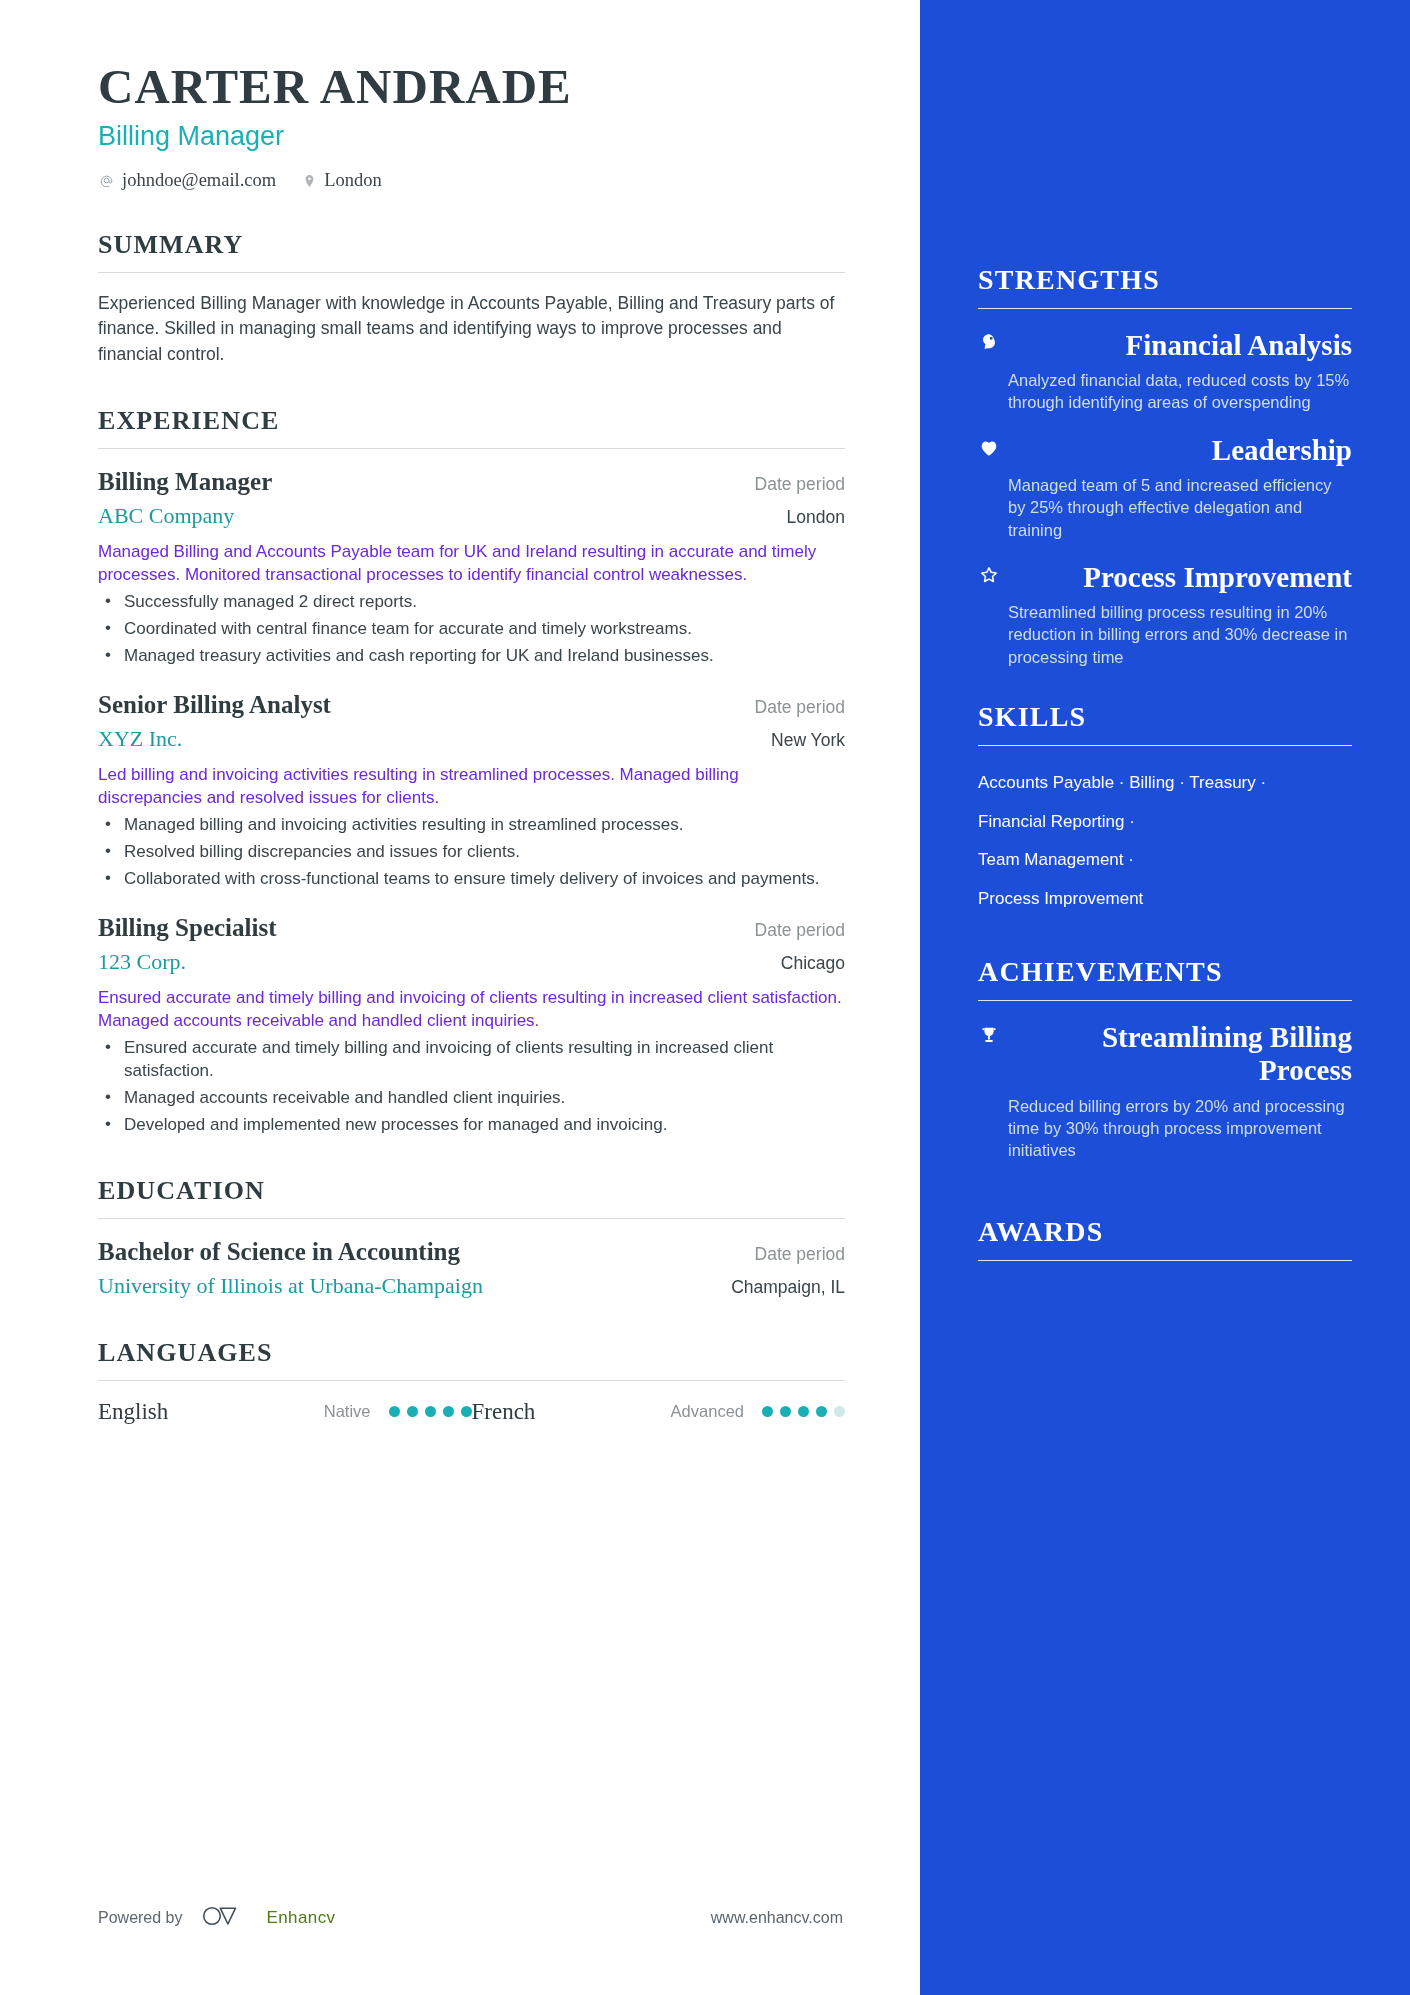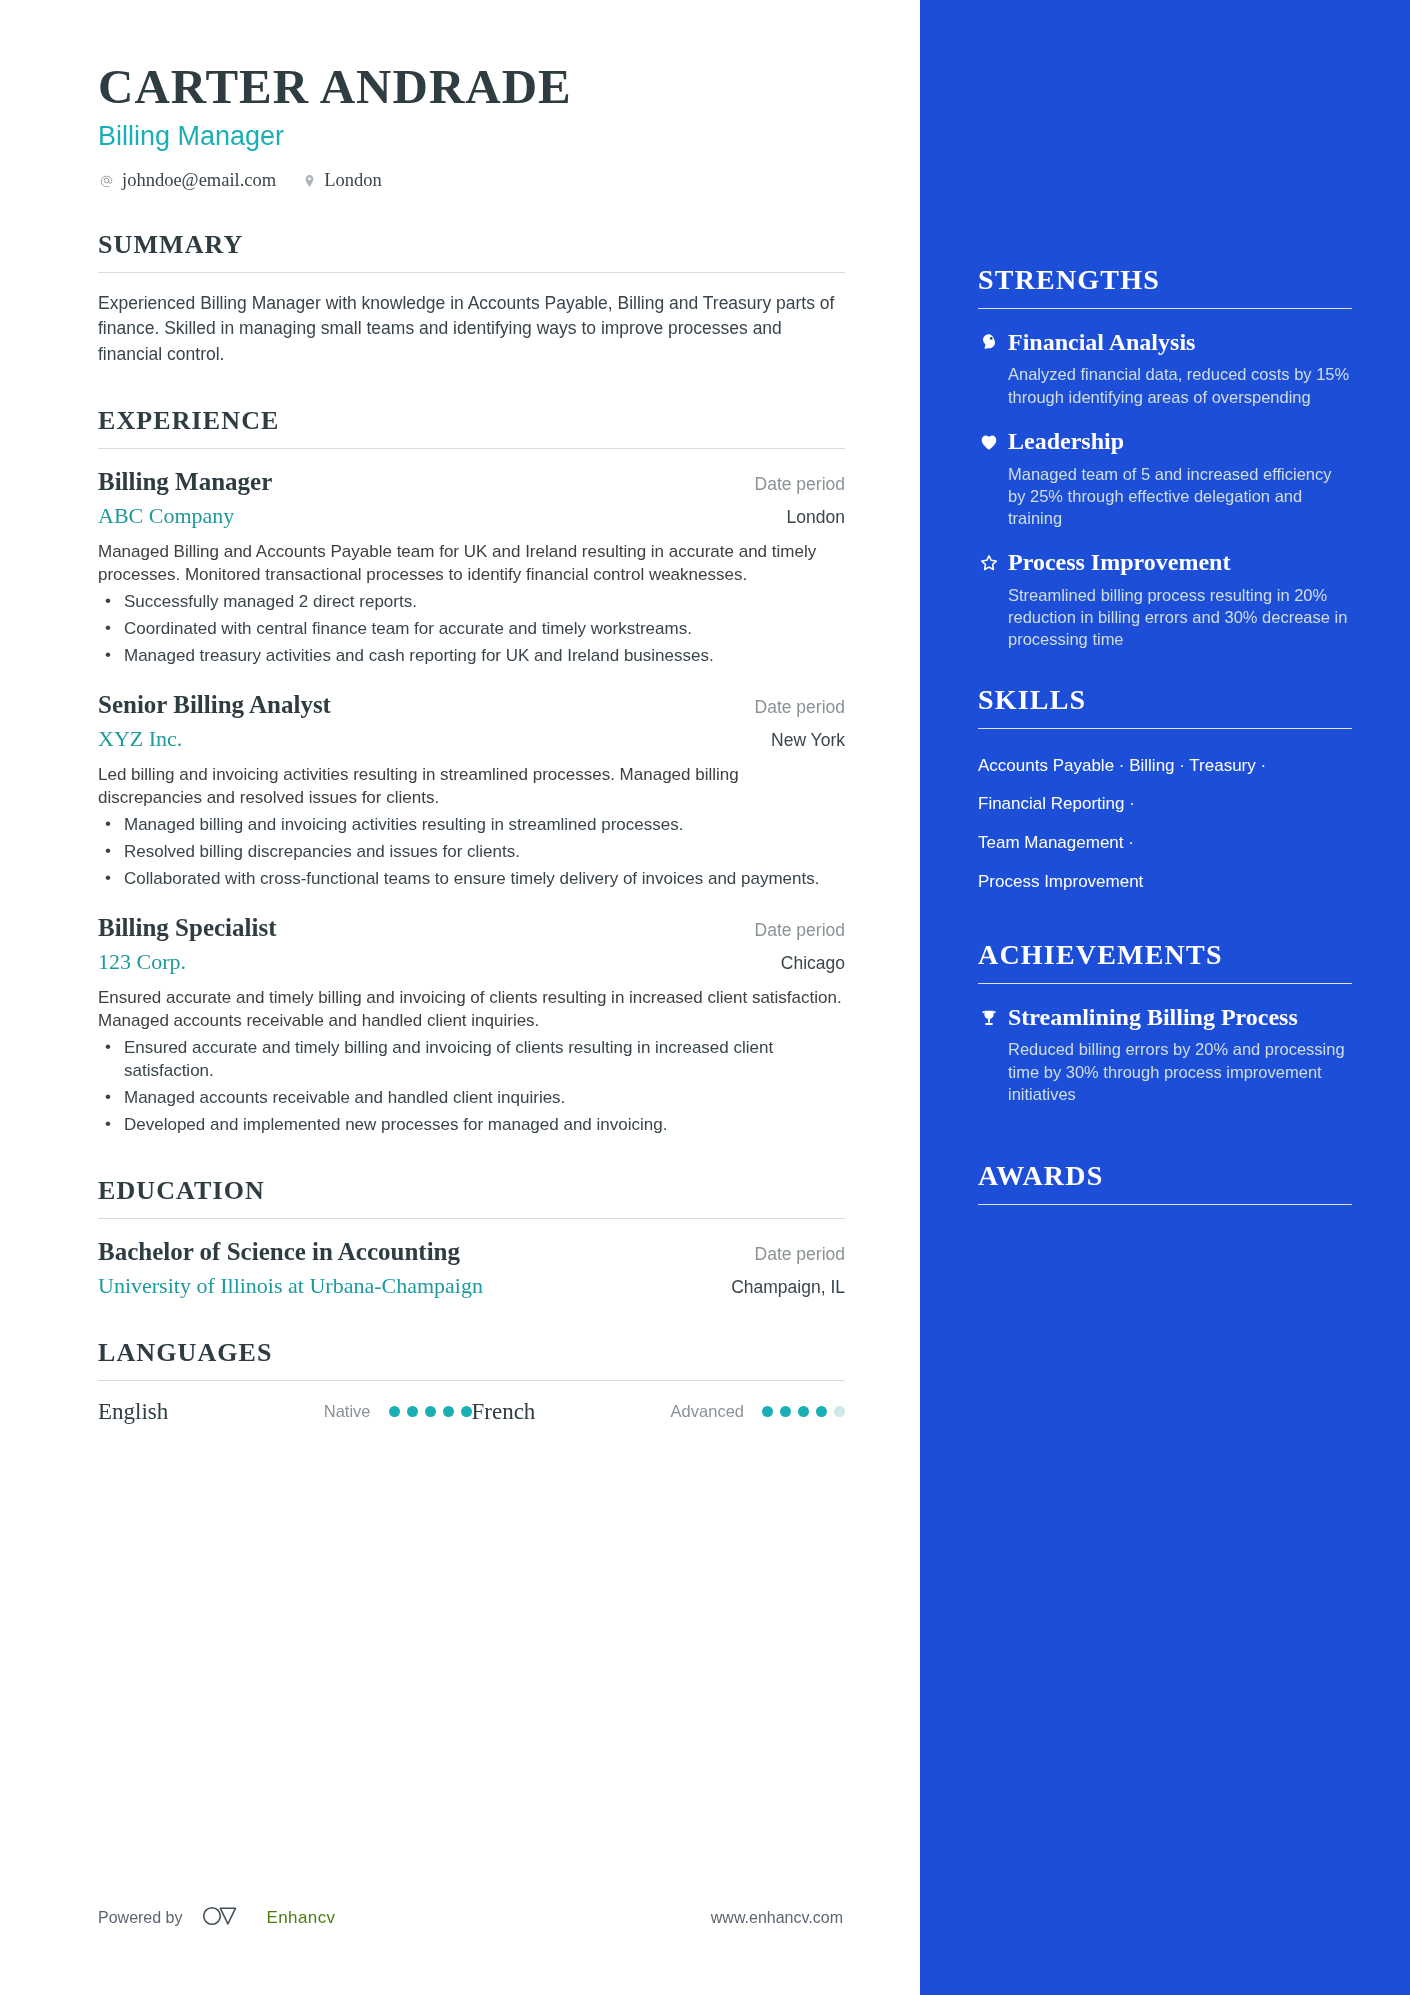--- a/index.html
+++ b/index.html
@@ -48,25 +48,26 @@
     min-width: 30px;
     padding-top: 3px;
     color: #ffffff;
     display: flex;
     justify-content: flex-start;
   }
   .side-icon svg { display: block; }
   .side-entry-body { flex: 1; }
   .side-entry-title {
     font-family: "Liberation Serif", serif;
-    font-size: 24px;
+    font-size: 29px;
     color: #ffffff;
     font-weight: 700;
     line-height: 1.15;
     margin-bottom: 7px;
+    text-align: right;
   }
   .side-entry-desc {
     font-size: 16.5px;
     line-height: 1.35;
     color: #cfdedd;
   }
   .skills-line {
     font-size: 17px;
     line-height: 2.05;
     color: #ffffff;
@@ -163,21 +164,21 @@
   .entry-loc {
     font-size: 17.5px;
     color: #39454b;
     white-space: nowrap;
     padding-left: 16px;
     margin-top: 5px;
   }
   .entry-desc {
     font-size: 17px;
     line-height: 1.35;
-    color: #404040;
+    color: #6d28d9;
     margin-top: 12px;
   }
   .bullets {
     margin: 4px 0 0 0;
     padding: 0;
     list-style: none;
   }
   .bullets li {
     position: relative;
     padding-left: 26px;

